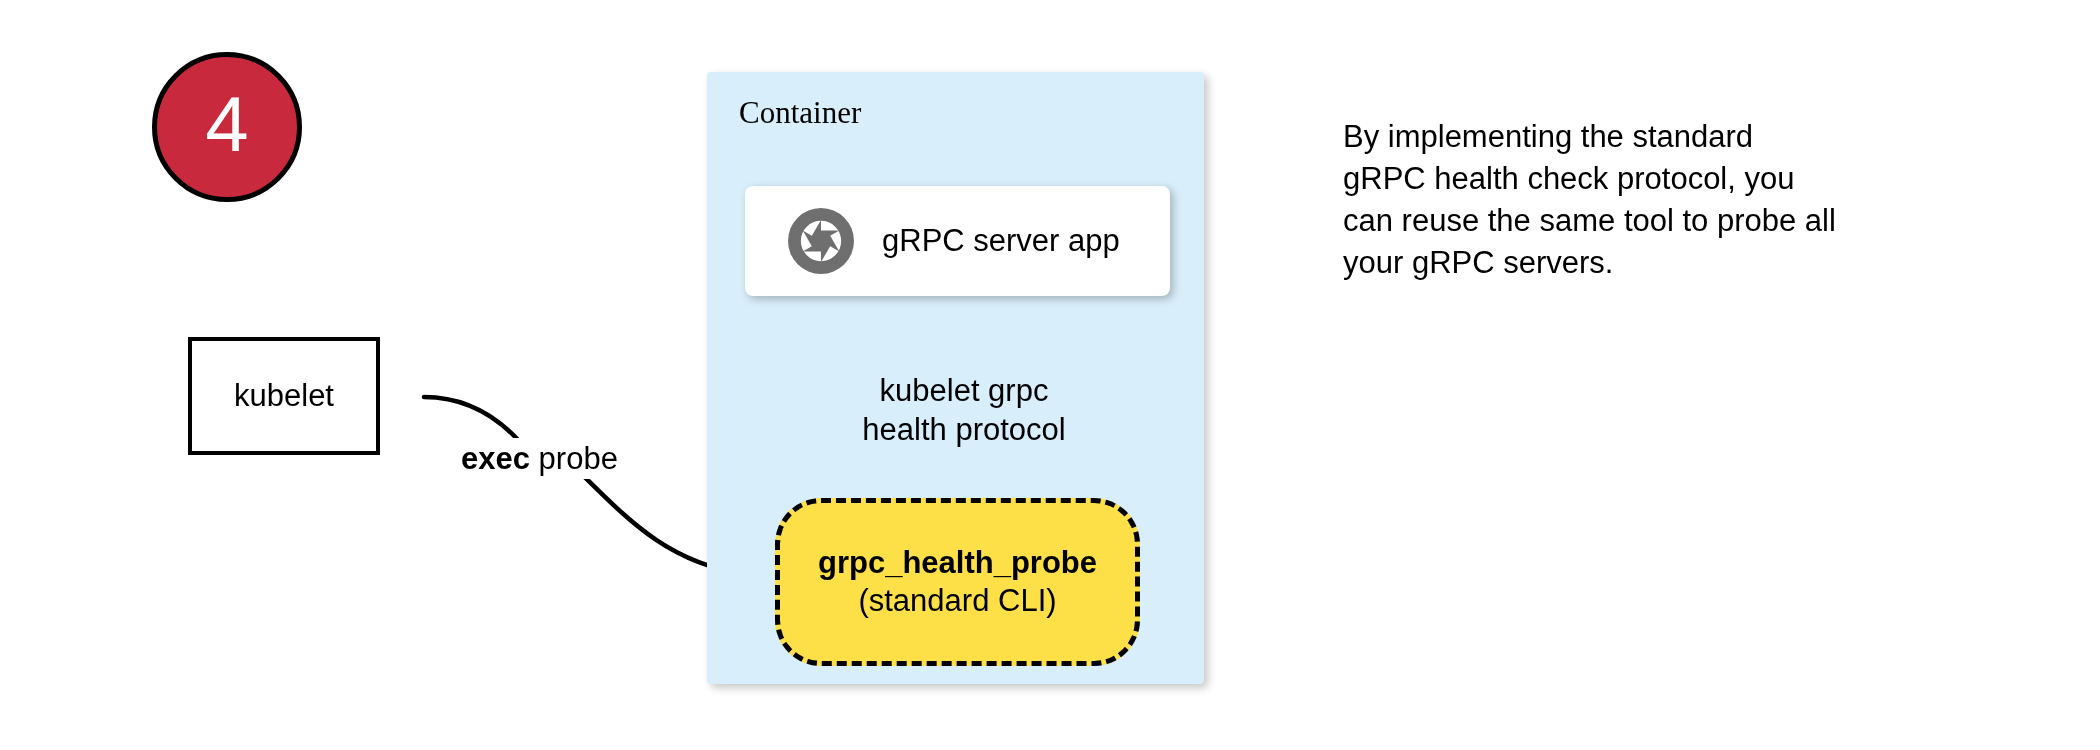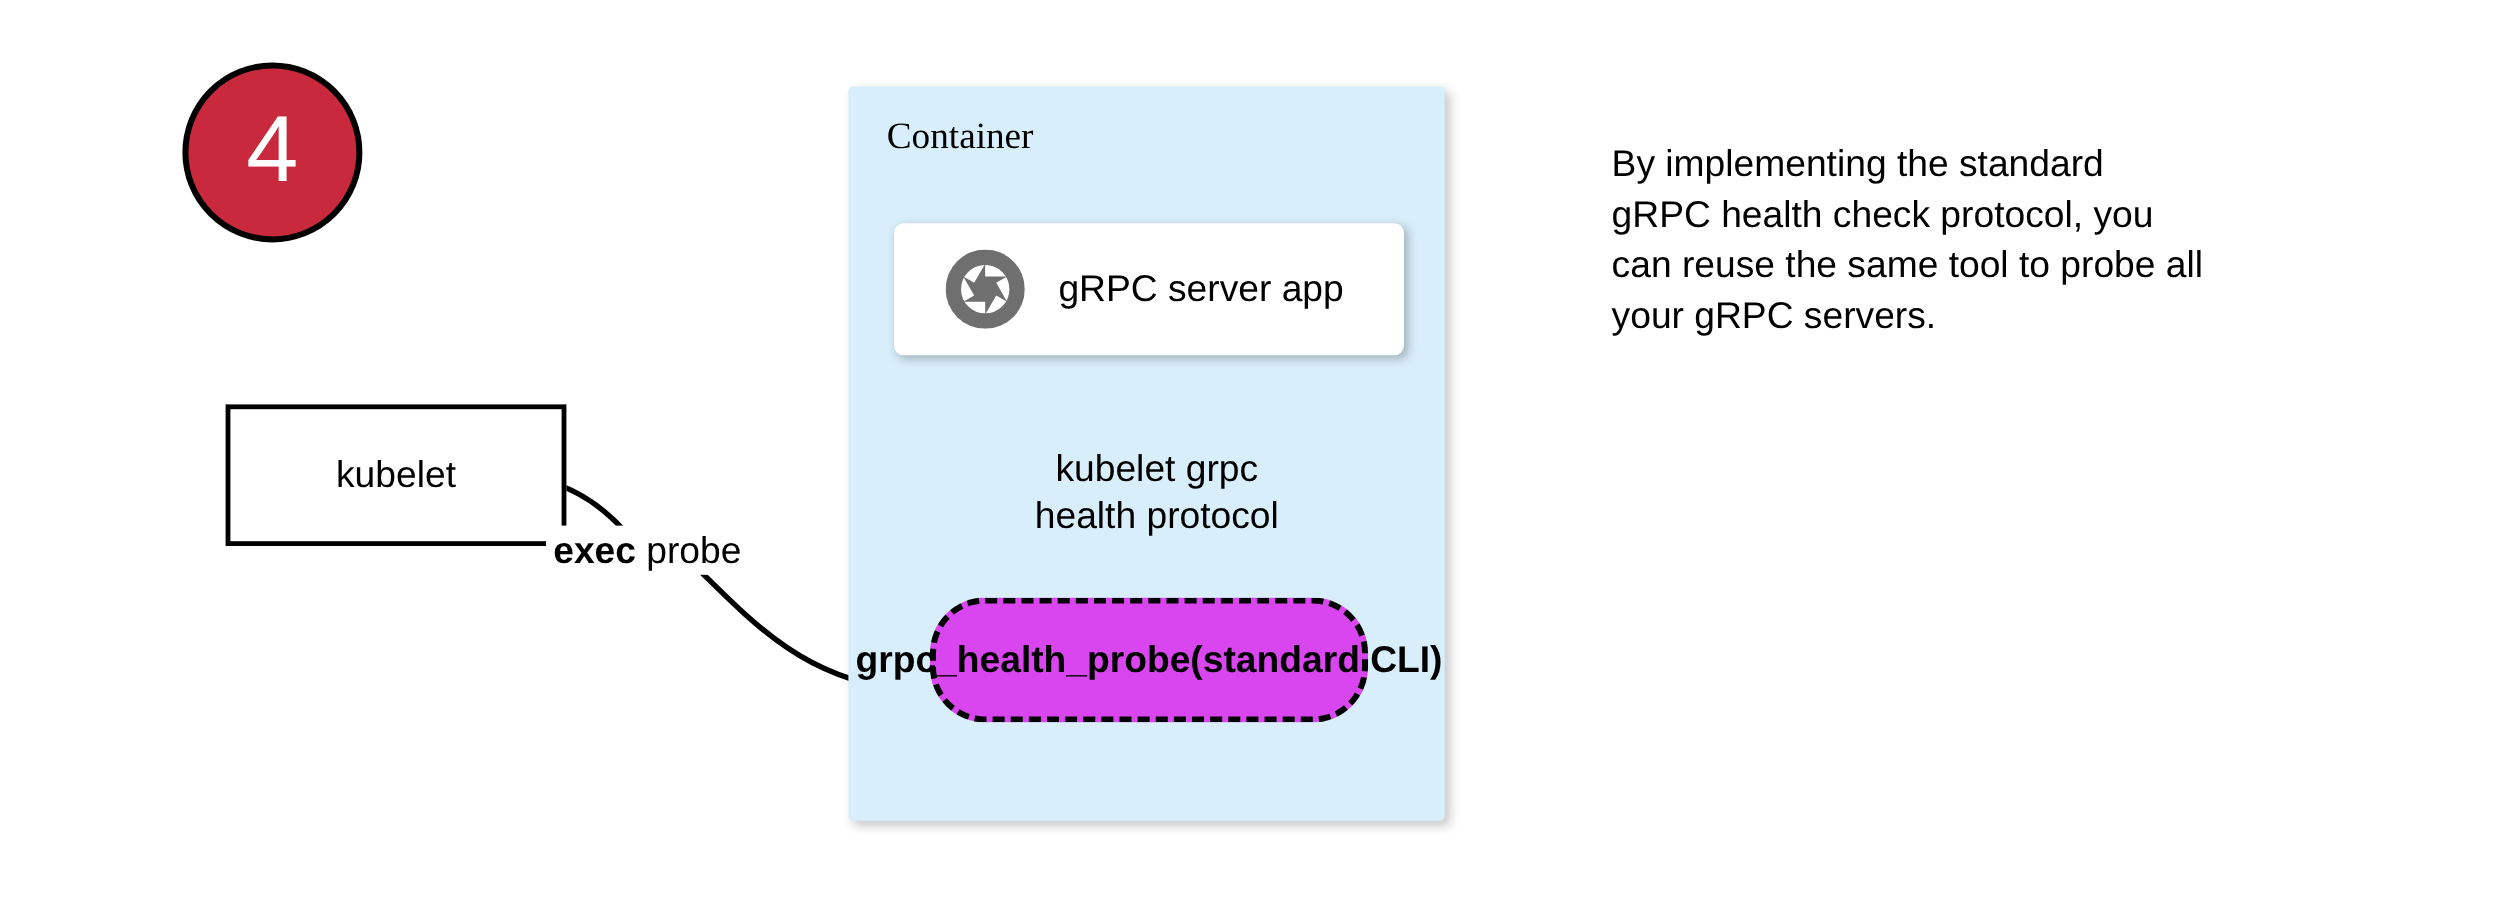--- a/index.html
+++ b/index.html
@@ -91,60 +91,60 @@
     line-height: 1.2;
     margin-left: 28px;
     white-space: nowrap;
   }
 
   
   .kubelet-box {
     position: absolute;
     left: 188px;
     top: 337px;
-    width: 284px;
+    width: 192px;
     height: 118px;
     background: #ffffff;
     border: 4px solid #000000;
     box-sizing: border-box;
     display: flex;
     align-items: center;
     justify-content: center;
   }
   .kubelet-label {
     font-size: 31px;
     line-height: 1.2;
     white-space: nowrap;
   }
 
   
   .probe-node {
     position: absolute;
     left: 775px;
     top: 498px;
     width: 365px;
-    height: 104px;
-    background: #d946ef;
+    height: 168px;
+    background: #fde047;
     border: 5px dashed #000000;
     border-radius: 46px;
     box-sizing: border-box;
     display: flex;
-    flex-direction: row;
+    flex-direction: column;
     align-items: center;
     justify-content: center;
   }
   .probe-title {
     font-size: 31px;
     font-weight: bold;
     line-height: 1.22;
     white-space: nowrap;
   }
   .probe-subtitle {
     font-size: 31px;
-    font-weight: 700;
+    font-weight: 400;
     line-height: 1.22;
     white-space: nowrap;
   }
 
   
   .edge-label-exec {
     position: absolute;
     left: 455px;
     top: 410px;
     font-size: 31px;

